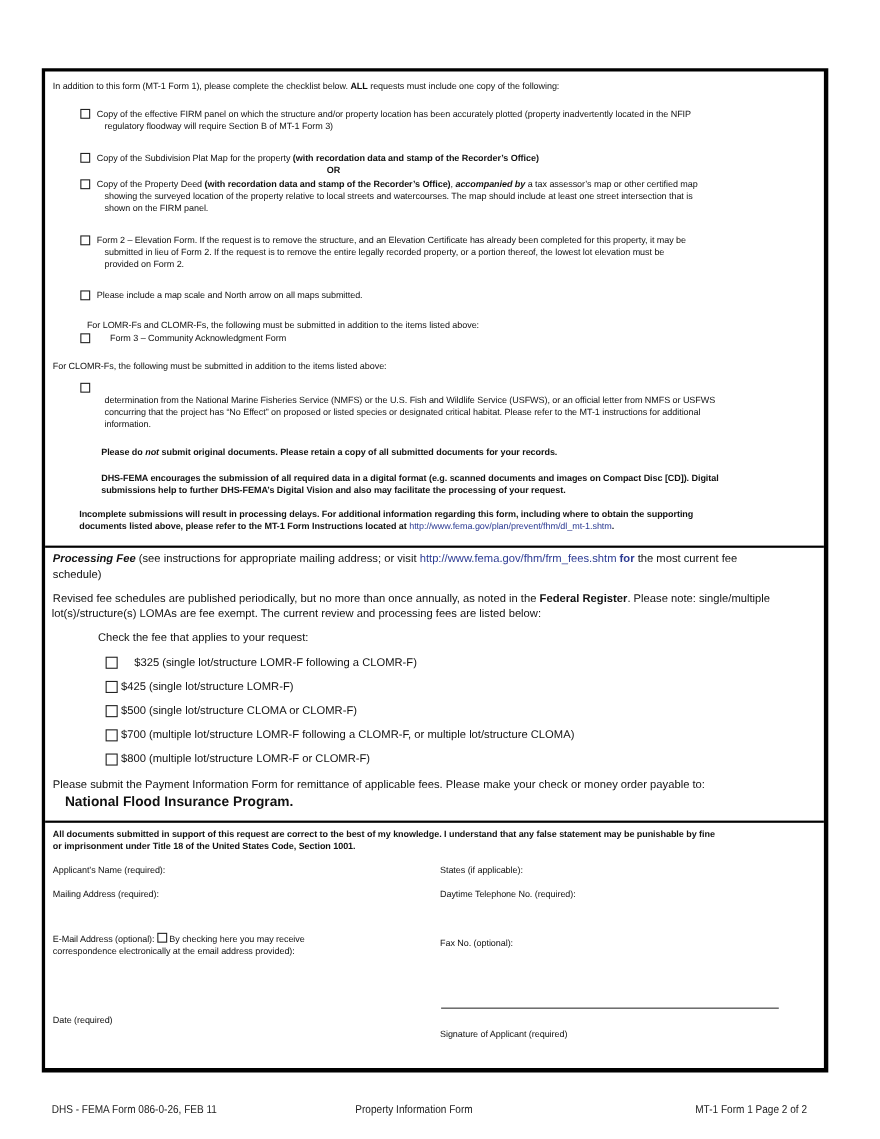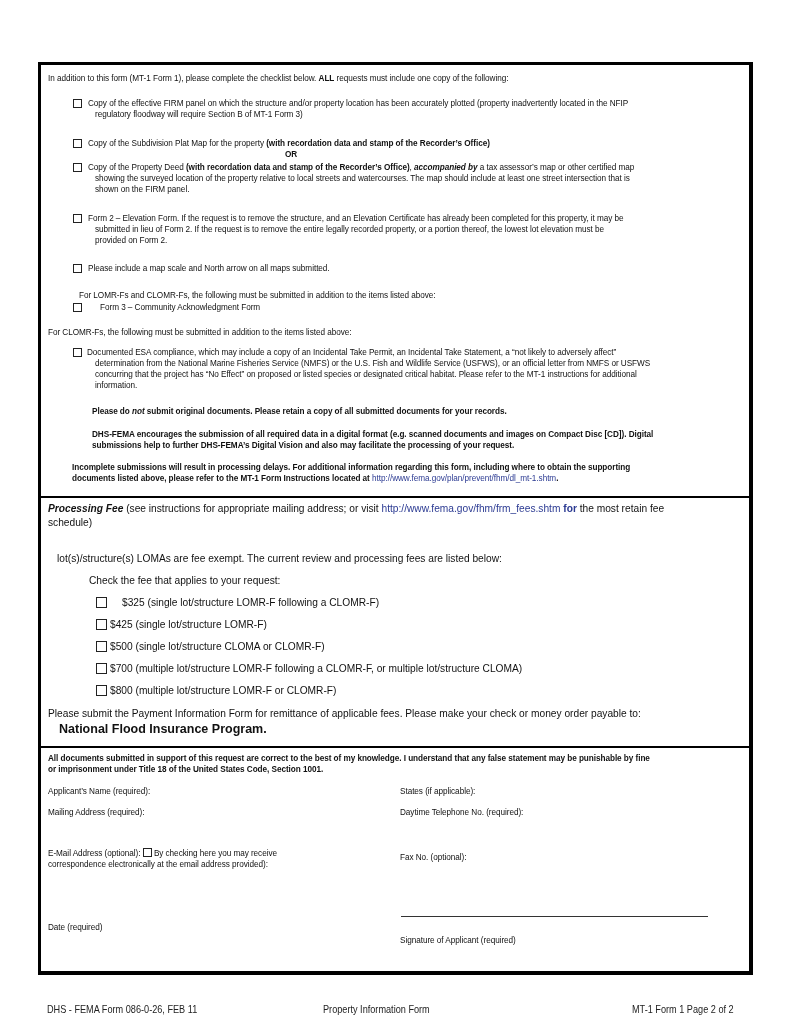--- a/index.html
+++ b/index.html
@@ -37,21 +37,21 @@
       </div>
 
       <div class="cb" style="left:32px; top:34px;"></div>
       <div class="t" style="left:47px; top:33px;">Copy of the effective FIRM panel on which the structure and/or property location has been accurately plotted (property inadvertently located in the NFIP</div>
       <div class="t" style="left:54px; top:44px;">regulatory floodway will require Section B of MT-1 Form 3)</div>
 
       <div class="cb" style="left:32px; top:74px;"></div>
       <div class="t" style="left:47px; top:73px;">
         <span>Copy of the Subdivision Plat Map for the property </span><span class="b">(with recordation data and stamp of the Recorder’s Office)</span>
       </div>
-      <div class="t b" style="left:244px; top:84px;text-align:right;">OR</div>
+      <div class="t b" style="left:256px; top:84px;text-align:right;">OR</div>
 
       <div class="cb" style="left:32px; top:98px;"></div>
       <div class="t" style="left:47px; top:97px;">
         <span>Copy of the Property Deed </span><span class="b">(with recordation data and stamp of the Recorder’s Office)</span><span>, </span><span class="b i">accompanied by</span><span> a tax assessor’s map or other certified map</span>
       </div>
       <div class="t" style="left:54px; top:108px;">showing the surveyed location of the property relative to local streets and watercourses.  The map should include at least one street intersection that is</div>
       <div class="t" style="left:54px; top:119px;">shown on the FIRM panel.</div>
 
       <div class="cb" style="left:32px; top:149px;"></div>
       <div class="t" style="left:47px; top:148px;">Form 2 – Elevation Form.  If the request is to remove the structure, and an Elevation Certificate has already been completed for this property, it may be</div>
@@ -60,45 +60,47 @@
 
       <div class="cb" style="left:32px; top:199px;"></div>
       <div class="t" style="left:47px; top:198px;">Please include a map scale and North arrow on all maps submitted.</div>
 
       <div class="t" style="left:7px; top:225px;padding-left:31px;">For LOMR-Fs and CLOMR-Fs, the following must be submitted in addition to the items listed above:</div>
       <div class="cb" style="left:32px; top:238px;"></div>
       <div class="t" style="left:47px; top:237px;padding-left:12px;">Form 3 – Community Acknowledgment Form</div>
 
       <div class="t" style="left:7px; top:262px;">For CLOMR-Fs, the following must be submitted in addition to the items listed above:</div>
       <div class="cb" style="left:32px; top:283px;"></div>
-      <div class="t" style="left:46px; top:282px;">Documented ESA compliance, which may include a copy of an Incidental Take Permit, an Incidental Take Statement, a “not likely to adversely affect”</div>
       <div class="t" style="left:54px; top:293px;">determination from the National Marine Fisheries Service (NMFS) or the U.S. Fish and Wildlife Service (USFWS), or an official letter from NMFS or USFWS</div>
       <div class="t" style="left:54px; top:304px;">concurring that the project has “No Effect” on proposed or listed species or designated critical habitat. Please refer to the MT-1 instructions for additional</div>
       <div class="t" style="left:54px; top:315px;">information.</div>
 
       <div class="t b" style="left:51px; top:364px;">DHS-FEMA encourages the submission of all required data in a digital format (e.g. scanned documents and images on Compact Disc [CD]).  Digital</div>
 
       <div class="t b" style="left:51px; top:341px;">
         <span>Please do </span><span class="i">not</span><span> submit original documents.  Please retain a copy of all submitted documents for your records.</span>
       </div>
       <div class="t b" style="left:51px; top:375px;">submissions help to further DHS-FEMA’s Digital Vision and also may facilitate the processing of your request.</div>
 
       <div class="t b" style="left:31px; top:397px;">Incomplete submissions will result in processing delays. For additional information regarding this form, including where to obtain the supporting</div>
       <div class="t b" style="left:31px; top:408px;">
         <span>documents listed above, please refer to the MT-1 Form Instructions located at </span><span class="link" style="font-weight:normal;">http://www.fema.gov/plan/prevent/fhm/dl_mt-1.shtm</span><span>.</span>
       </div>
     </div>
 
     <div class="section sec2">
       <div class="p2" style="left:7px; top:4px; white-space:nowrap;">
-        <span class="b i">Processing Fee</span><span> (see instructions for appropriate mailing address; or visit </span><span class="link">http://www.fema.gov/fhm/frm_fees.shtm</span><span class="link b"> for</span><span> the most retain fee</span>
+        <span class="b i">Processing Fee</span><span> (see instructions for appropriate mailing address; or visit </span><span class="link">http://www.fema.gov/fhm/frm_fees.shtm</span><span class="link b"> for</span><span> the most current fee</span>
       </div>
       <div class="p2" style="left:7px; top:18px; white-space:nowrap;">schedule)</div>
 
-      <div class="p2" style="left:16px; top:54px; white-space:nowrap;">lot(s)/structure(s) LOMAs are fee exempt.  The current review and processing fees are listed below:</div>
+      <div class="p2" style="left:7px; top:40px; white-space:nowrap;">
+        <span>Revised fee schedules are published periodically, but no more than once annually, as noted in the </span><span class="b">Federal Register</span><span>.  Please note:  single/multiple</span>
+      </div>
+      <div class="p2" style="left:6px; top:54px; white-space:nowrap;">lot(s)/structure(s) LOMAs are fee exempt.  The current review and processing fees are listed below:</div>
 
       <div class="p2" style="left:48px; top:76px; white-space:nowrap;">Check the fee that applies to your request:</div>
 
       <div class="cb2" style="left:55px; top:99px;"></div>
       <div class="fee" style="left:69px; top:98px;padding-left:12px;">$325 (single lot/structure LOMR-F following a CLOMR-F)</div>
 
       <div class="cb2" style="left:55px; top:121px;"></div>
       <div class="fee" style="left:69px; top:120px;">$425 (single lot/structure LOMR-F)</div>
 
       <div class="cb2" style="left:55px; top:143px;"></div>

